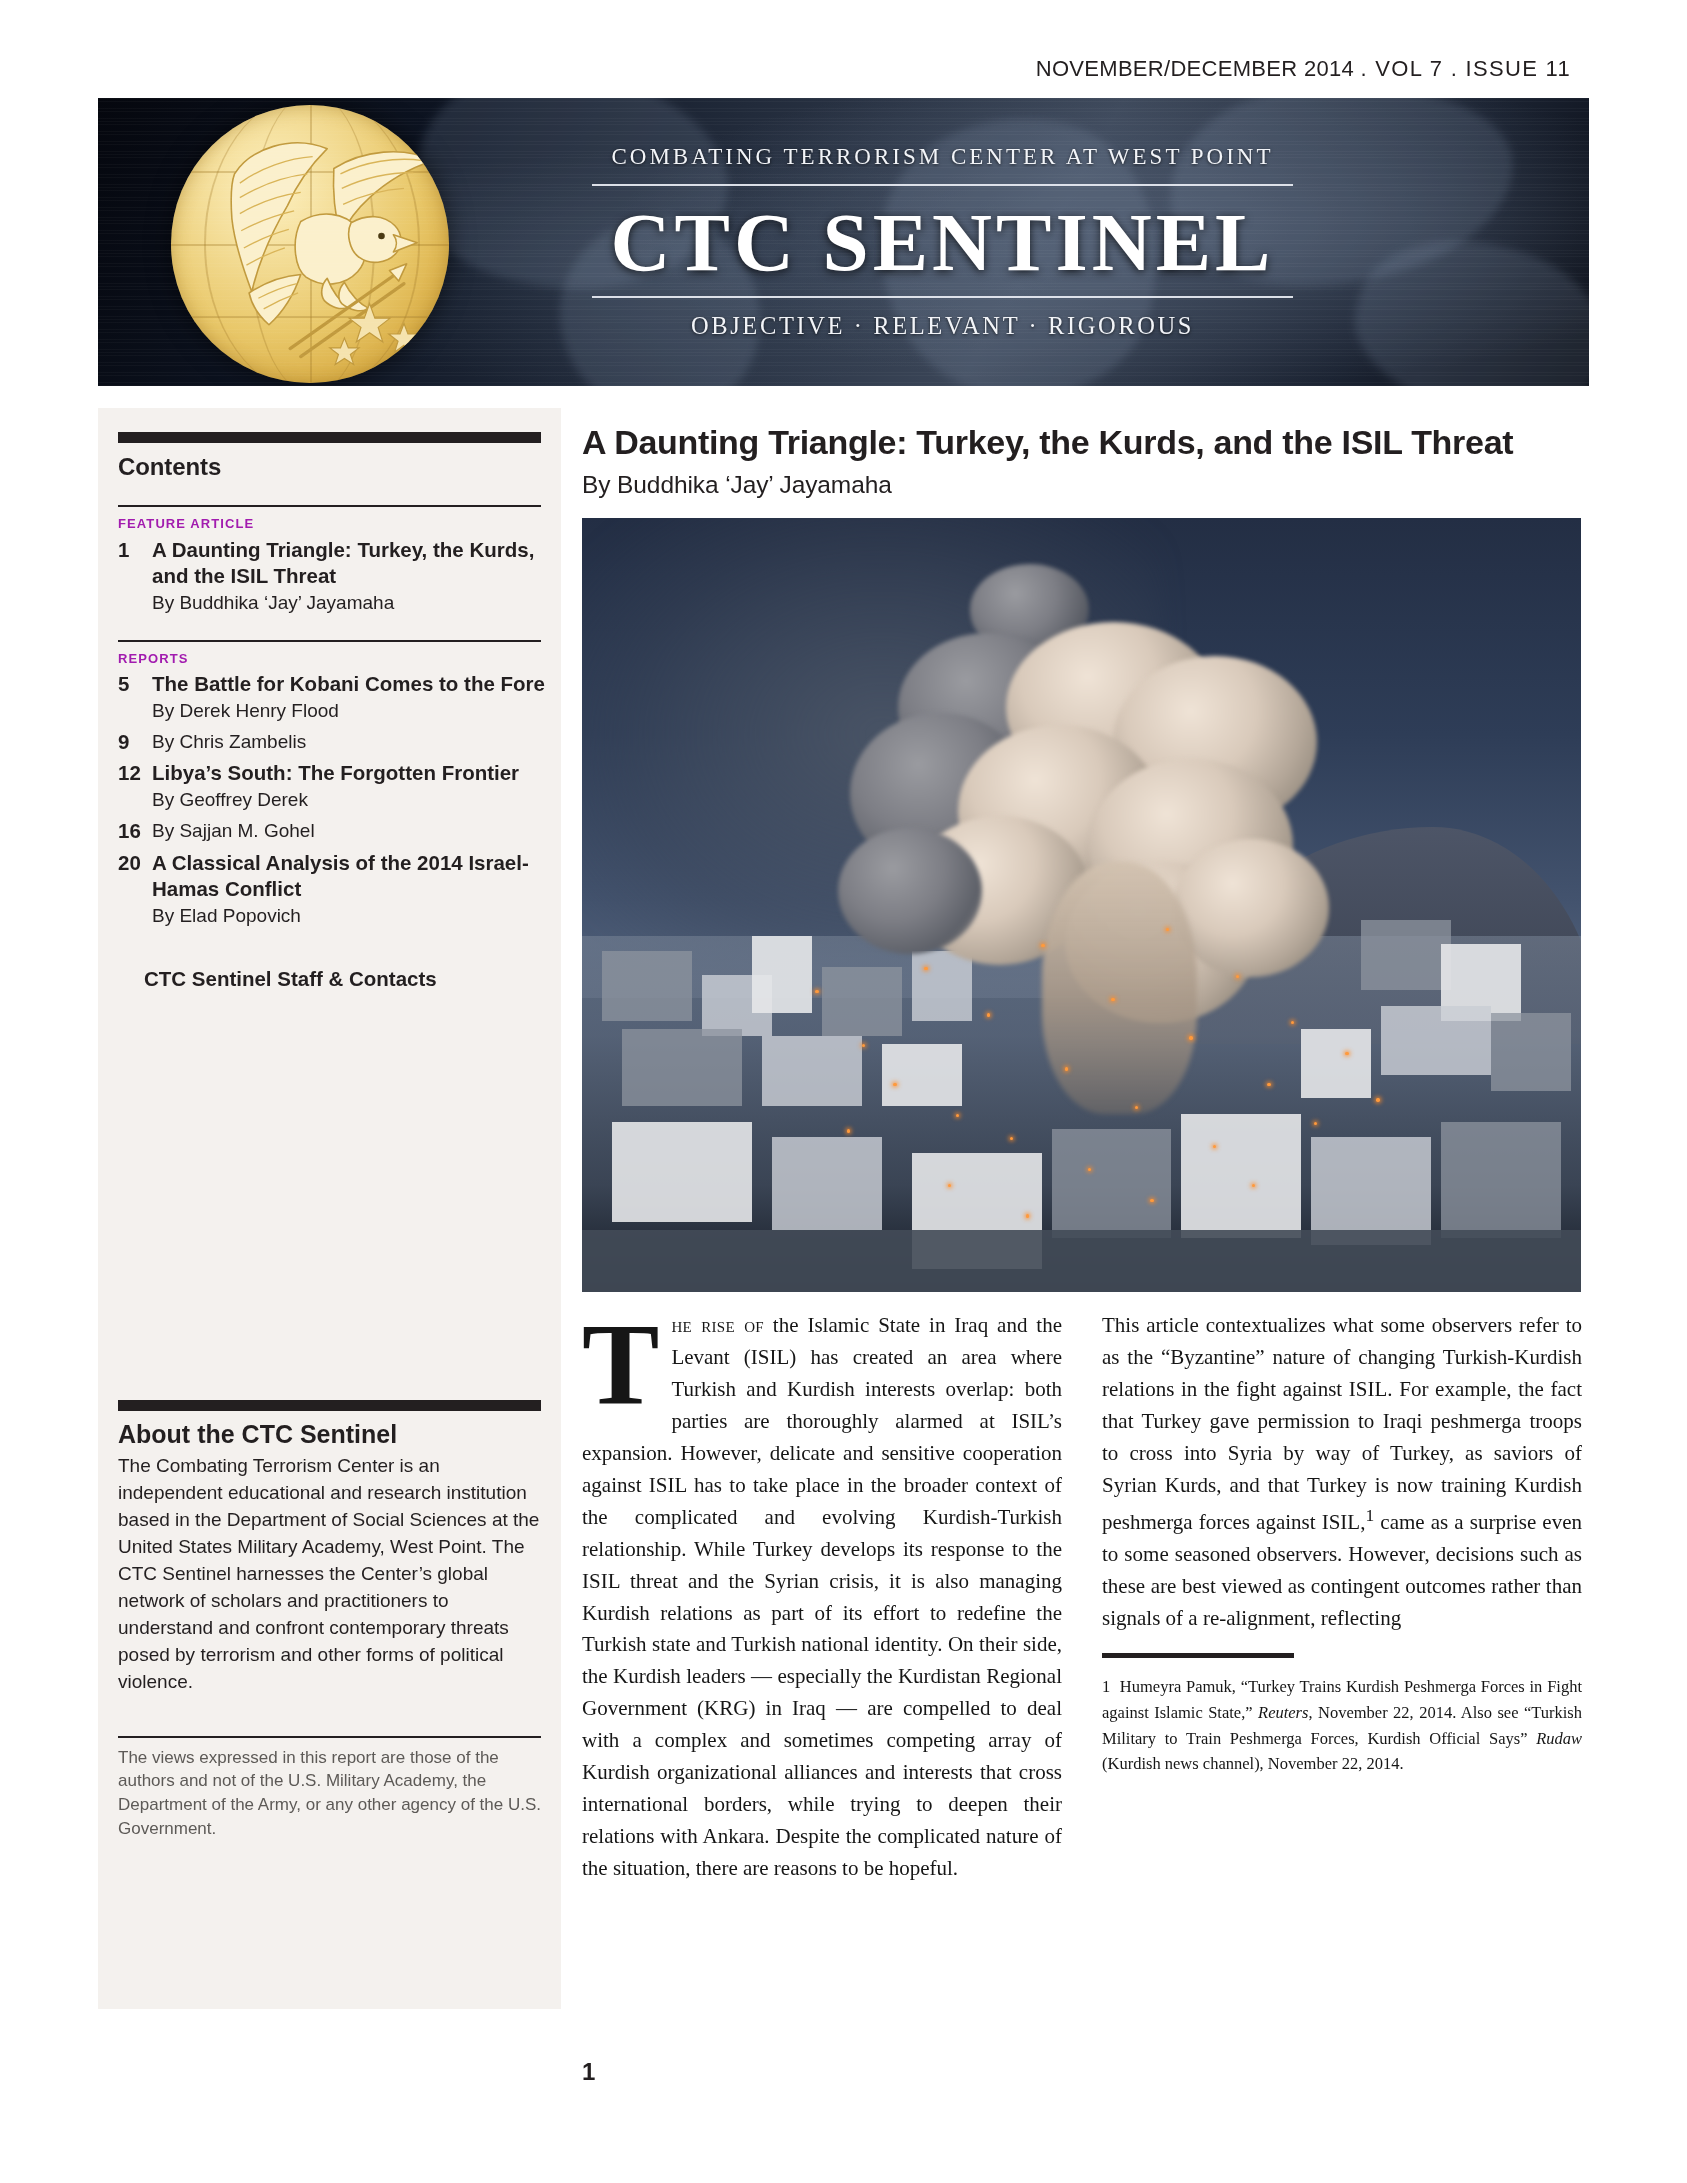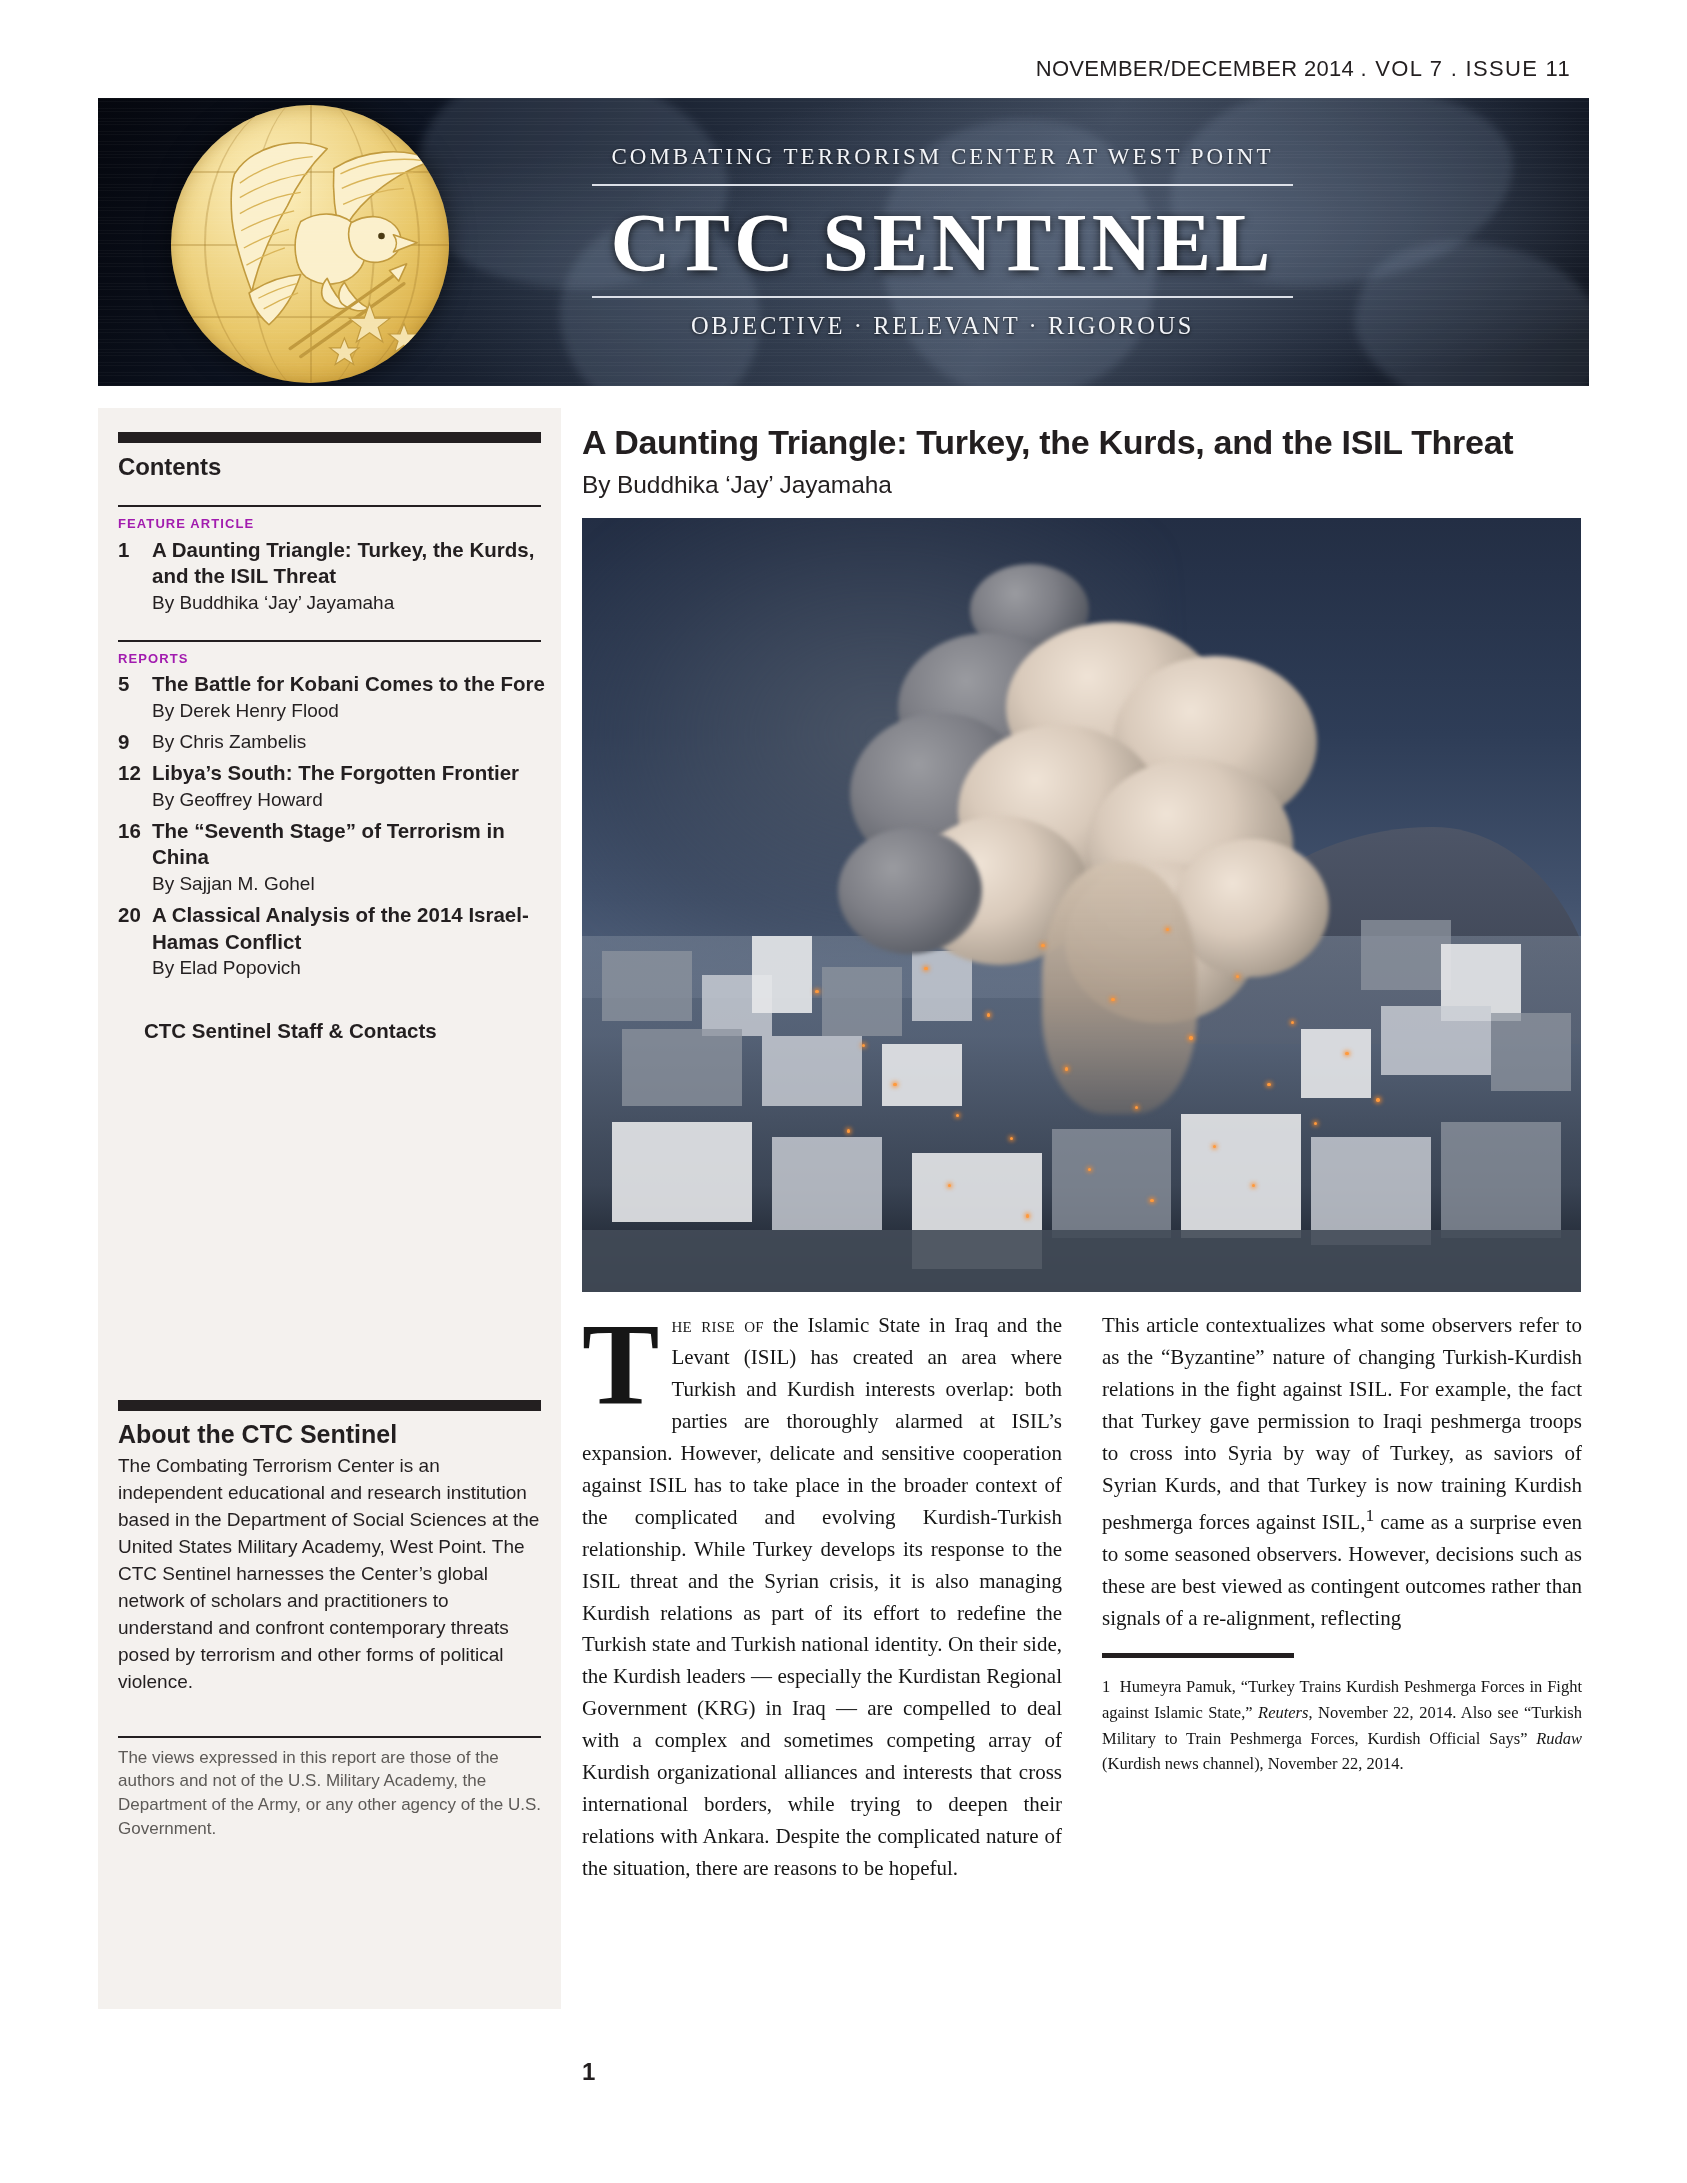--- a/index.html
+++ b/index.html
@@ -342,27 +342,26 @@
   <div class="toc-item">
     <div class="toc-num">9</div>
     <div class="toc-body">
       <div class="toc-author">By Chris Zambelis</div>
     </div>
   </div>
   <div class="toc-item">
     <div class="toc-num">12</div>
     <div class="toc-body">
       <div class="toc-title">Libya’s South: The Forgotten Frontier</div>
-      <div class="toc-author">By Geoffrey Howard</div>
+      <div class="toc-author">By Geoffrey Derek</div>
     </div>
   </div>
   <div class="toc-item">
     <div class="toc-num">16</div>
     <div class="toc-body">
-      <div class="toc-title">The “Seventh Stage” of Terrorism in China</div>
       <div class="toc-author">By Sajjan M. Gohel</div>
     </div>
   </div>
   <div class="toc-item">
     <div class="toc-num">20</div>
     <div class="toc-body">
       <div class="toc-title">A Classical Analysis of the 2014 Israel-Hamas Conflict</div>
       <div class="toc-author">By Elad Popovich</div>
     </div>
   </div>

